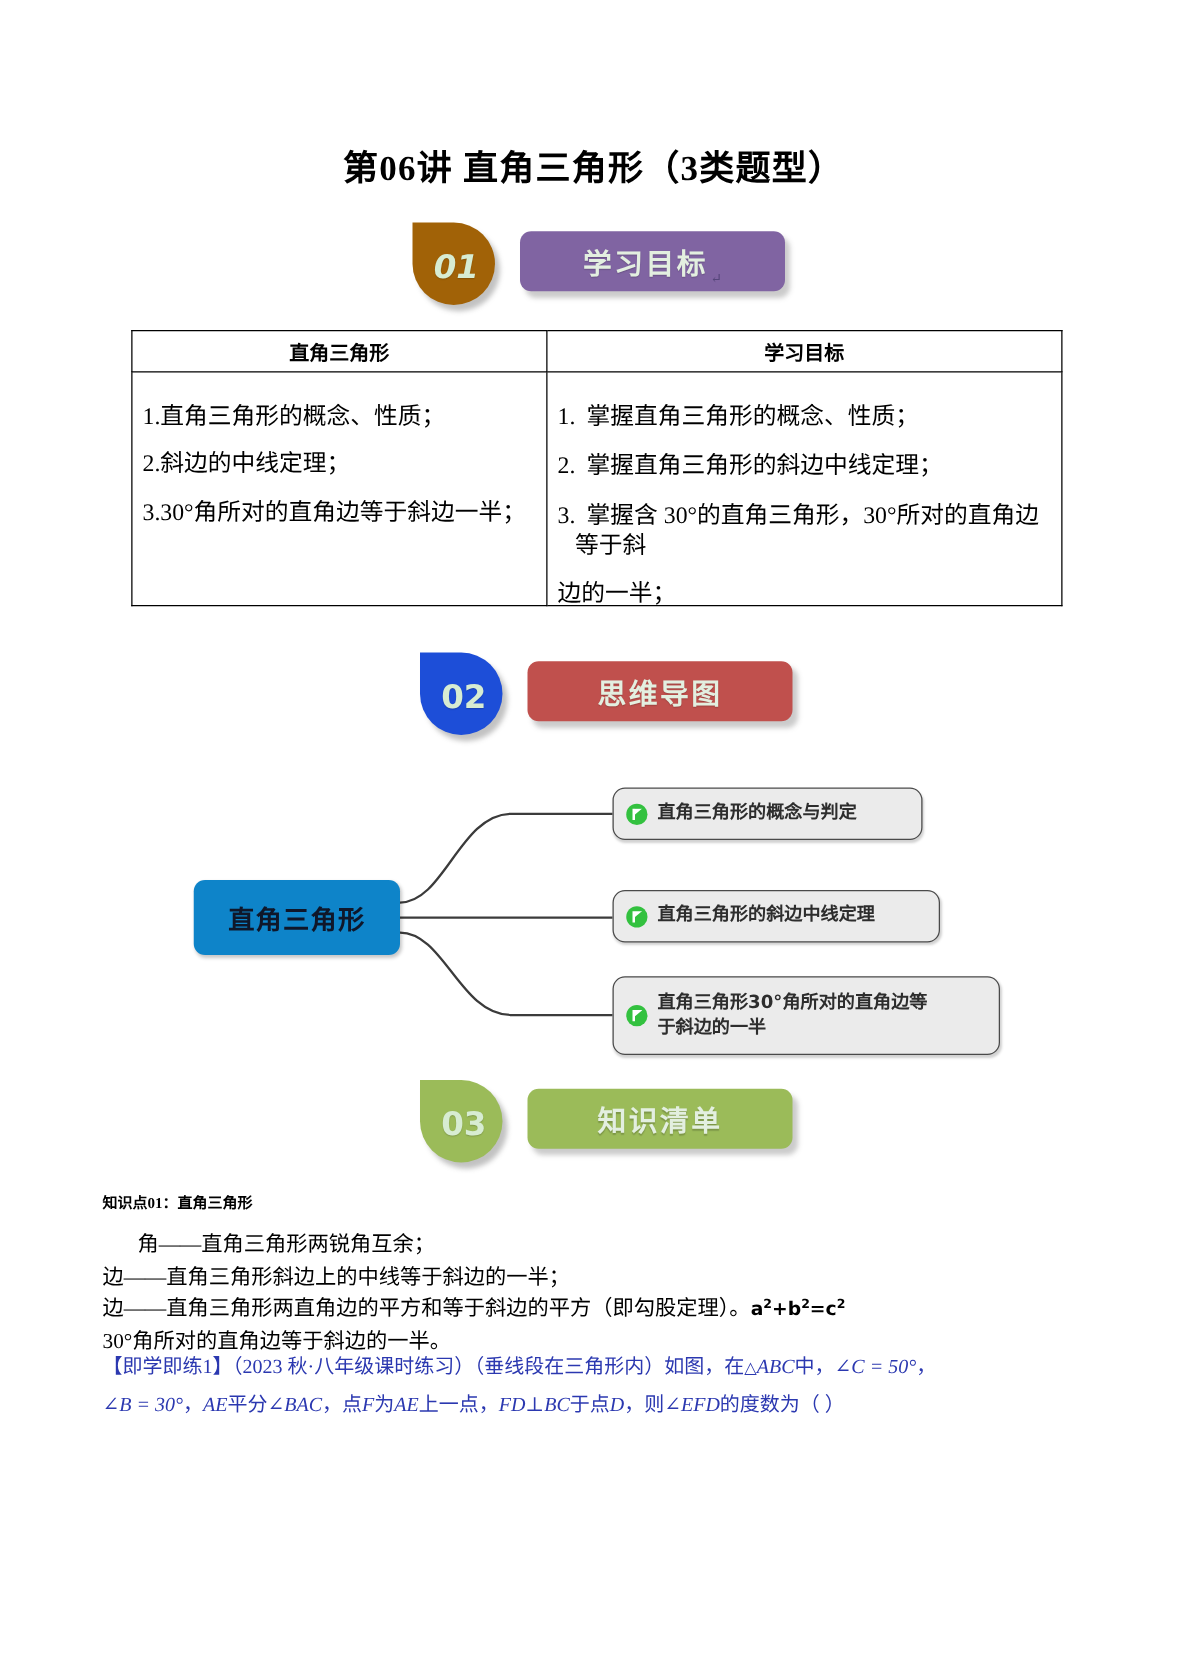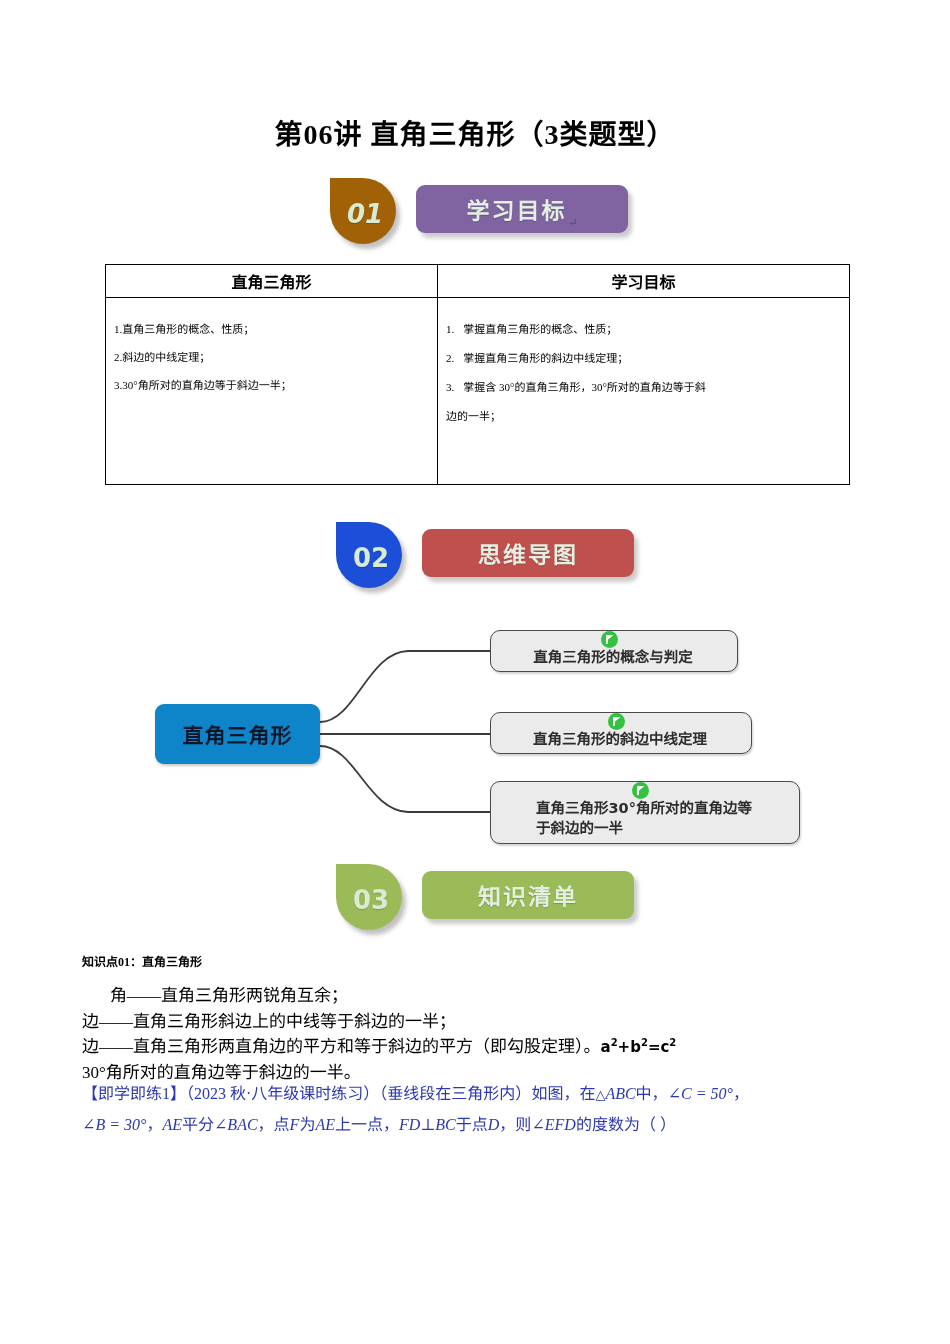--- a/index.html
+++ b/index.html
@@ -127,21 +127,21 @@
   }
   .col-left  { width: 331px; }
   .col-right { width: 411px; }
   .cell-body {
     padding: 24px 10px 10px 8px;
     height: 186px;
     box-sizing: border-box;
   }
   .cell-body p {
     margin: 0 0 14px 0;
-    font-size: 11px;
+    font-size: 19px;
     line-height: 1.28;
   }
   .cell-body.right p {
     padding-left: 14px;
     text-indent: -14px;
     margin-bottom: 15px;
   }
   .cell-body.right p .num { margin-right: 9px; }
   .cell-body.right p.wrap { text-indent: 0; padding-left: 0; }
 
@@ -177,21 +177,20 @@
   .mm-node {
     position: absolute;
     background: #ebebeb;
     border: 1.6px solid #4a4a4a;
     border-radius: 10px;
     display: flex;
     align-items: center;
     padding: 0 12px 0 10px;
     box-sizing: border-box;
     box-shadow: 1px 2px 2px rgba(0,0,0,0.18);
-    flex-direction: column;
   }
   .mm-icon {
     flex: 0 0 auto;
     width: 17px;
     height: 17px;
     border-radius: 50%;
     background: #33c13f;
     margin-right: 8px;
     position: relative;
   }

